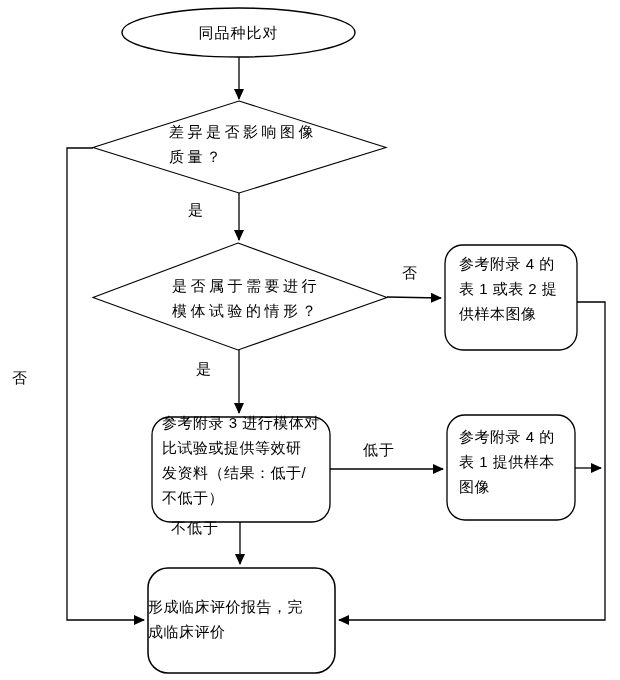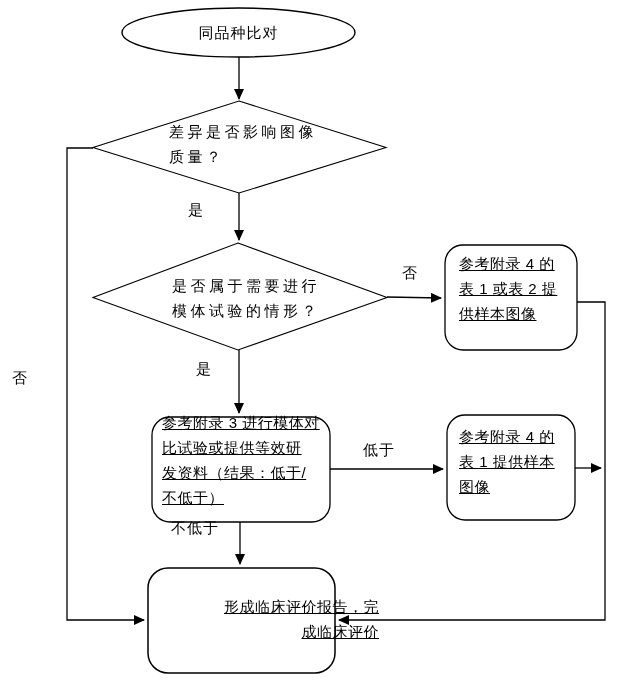--- a/index.html
+++ b/index.html
@@ -20,22 +20,22 @@
     line-height: 25px;
     color: #000000;
     white-space: pre-line;
   }
   .terminator-text {
     width: 233px;
     text-align: center;
     letter-spacing: 1px;
   }
   .diamond-text { letter-spacing: 3.5px; }
-  .box-text { letter-spacing: 0.5px; text-decoration: underline; }
-  .center-text { text-align: right; margin-left: 44px; }
+  .box-text { letter-spacing: 0.5px; }
+  .center-text { text-align: left; }
   .edge-label {
     position: absolute;
     font-size: 15px;
     line-height: 16px;
     color: #000000;
     letter-spacing: 1px;
     white-space: nowrap;
   }
 </style>
 </head>

